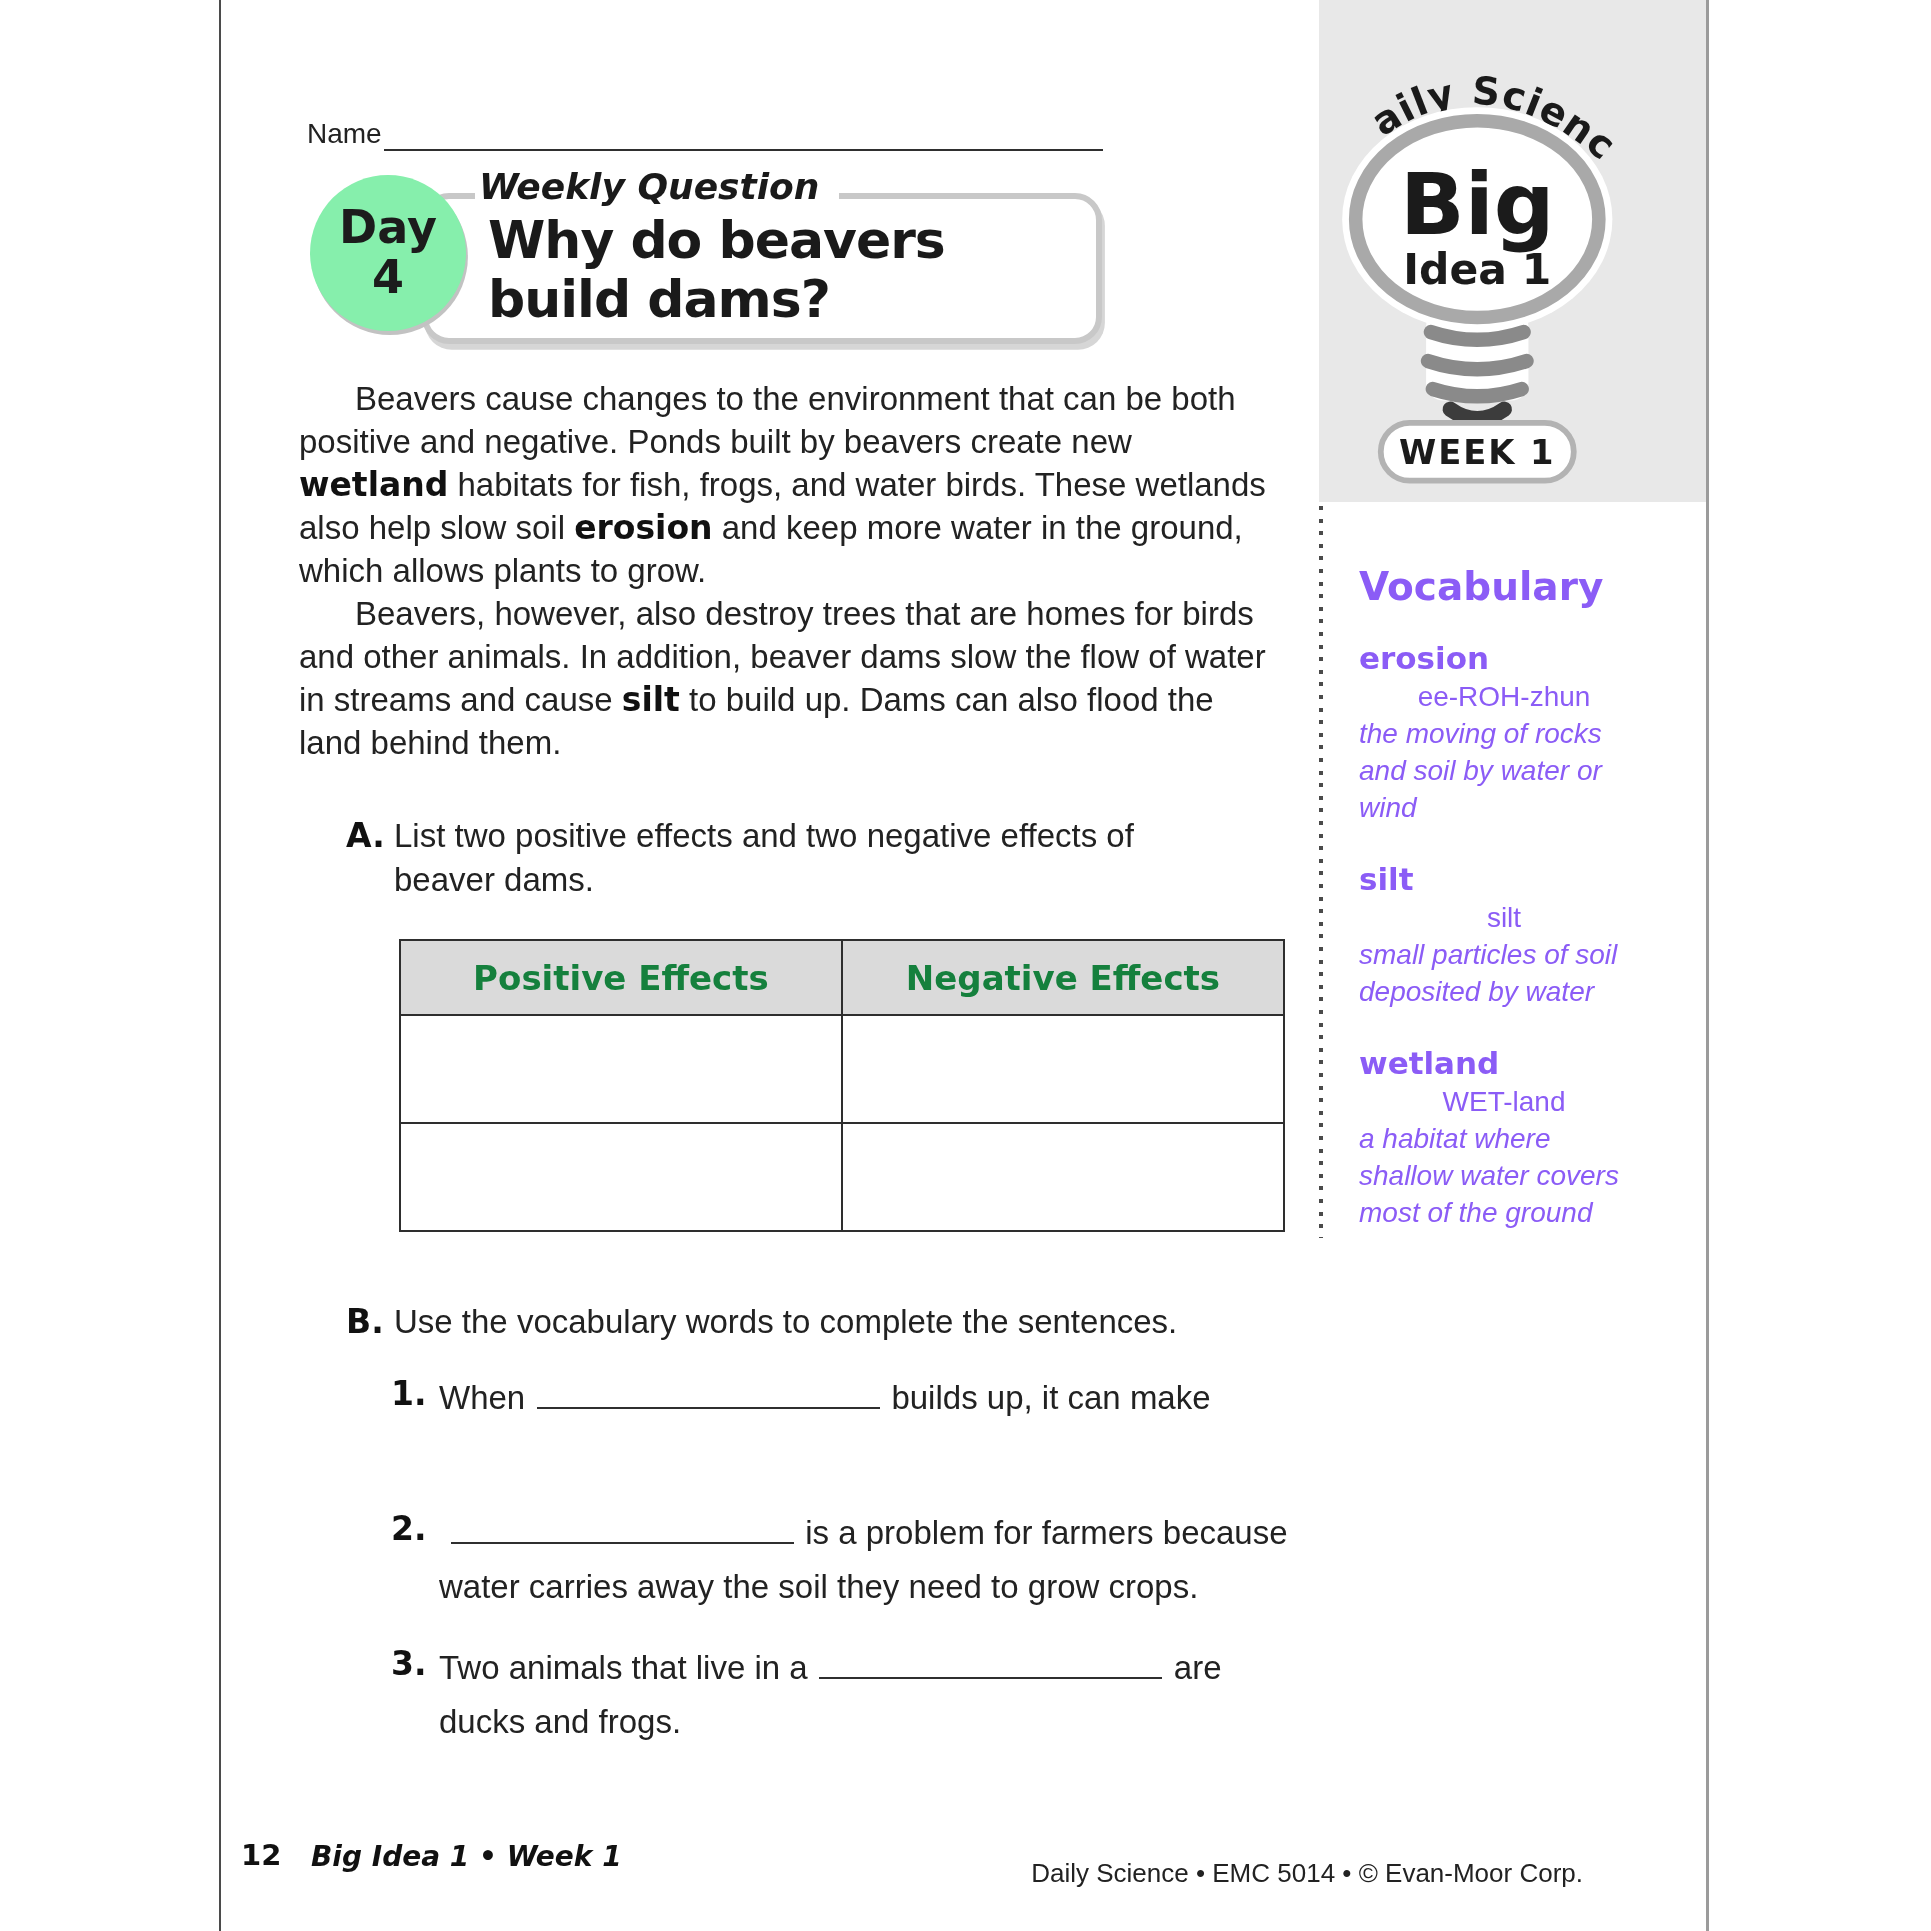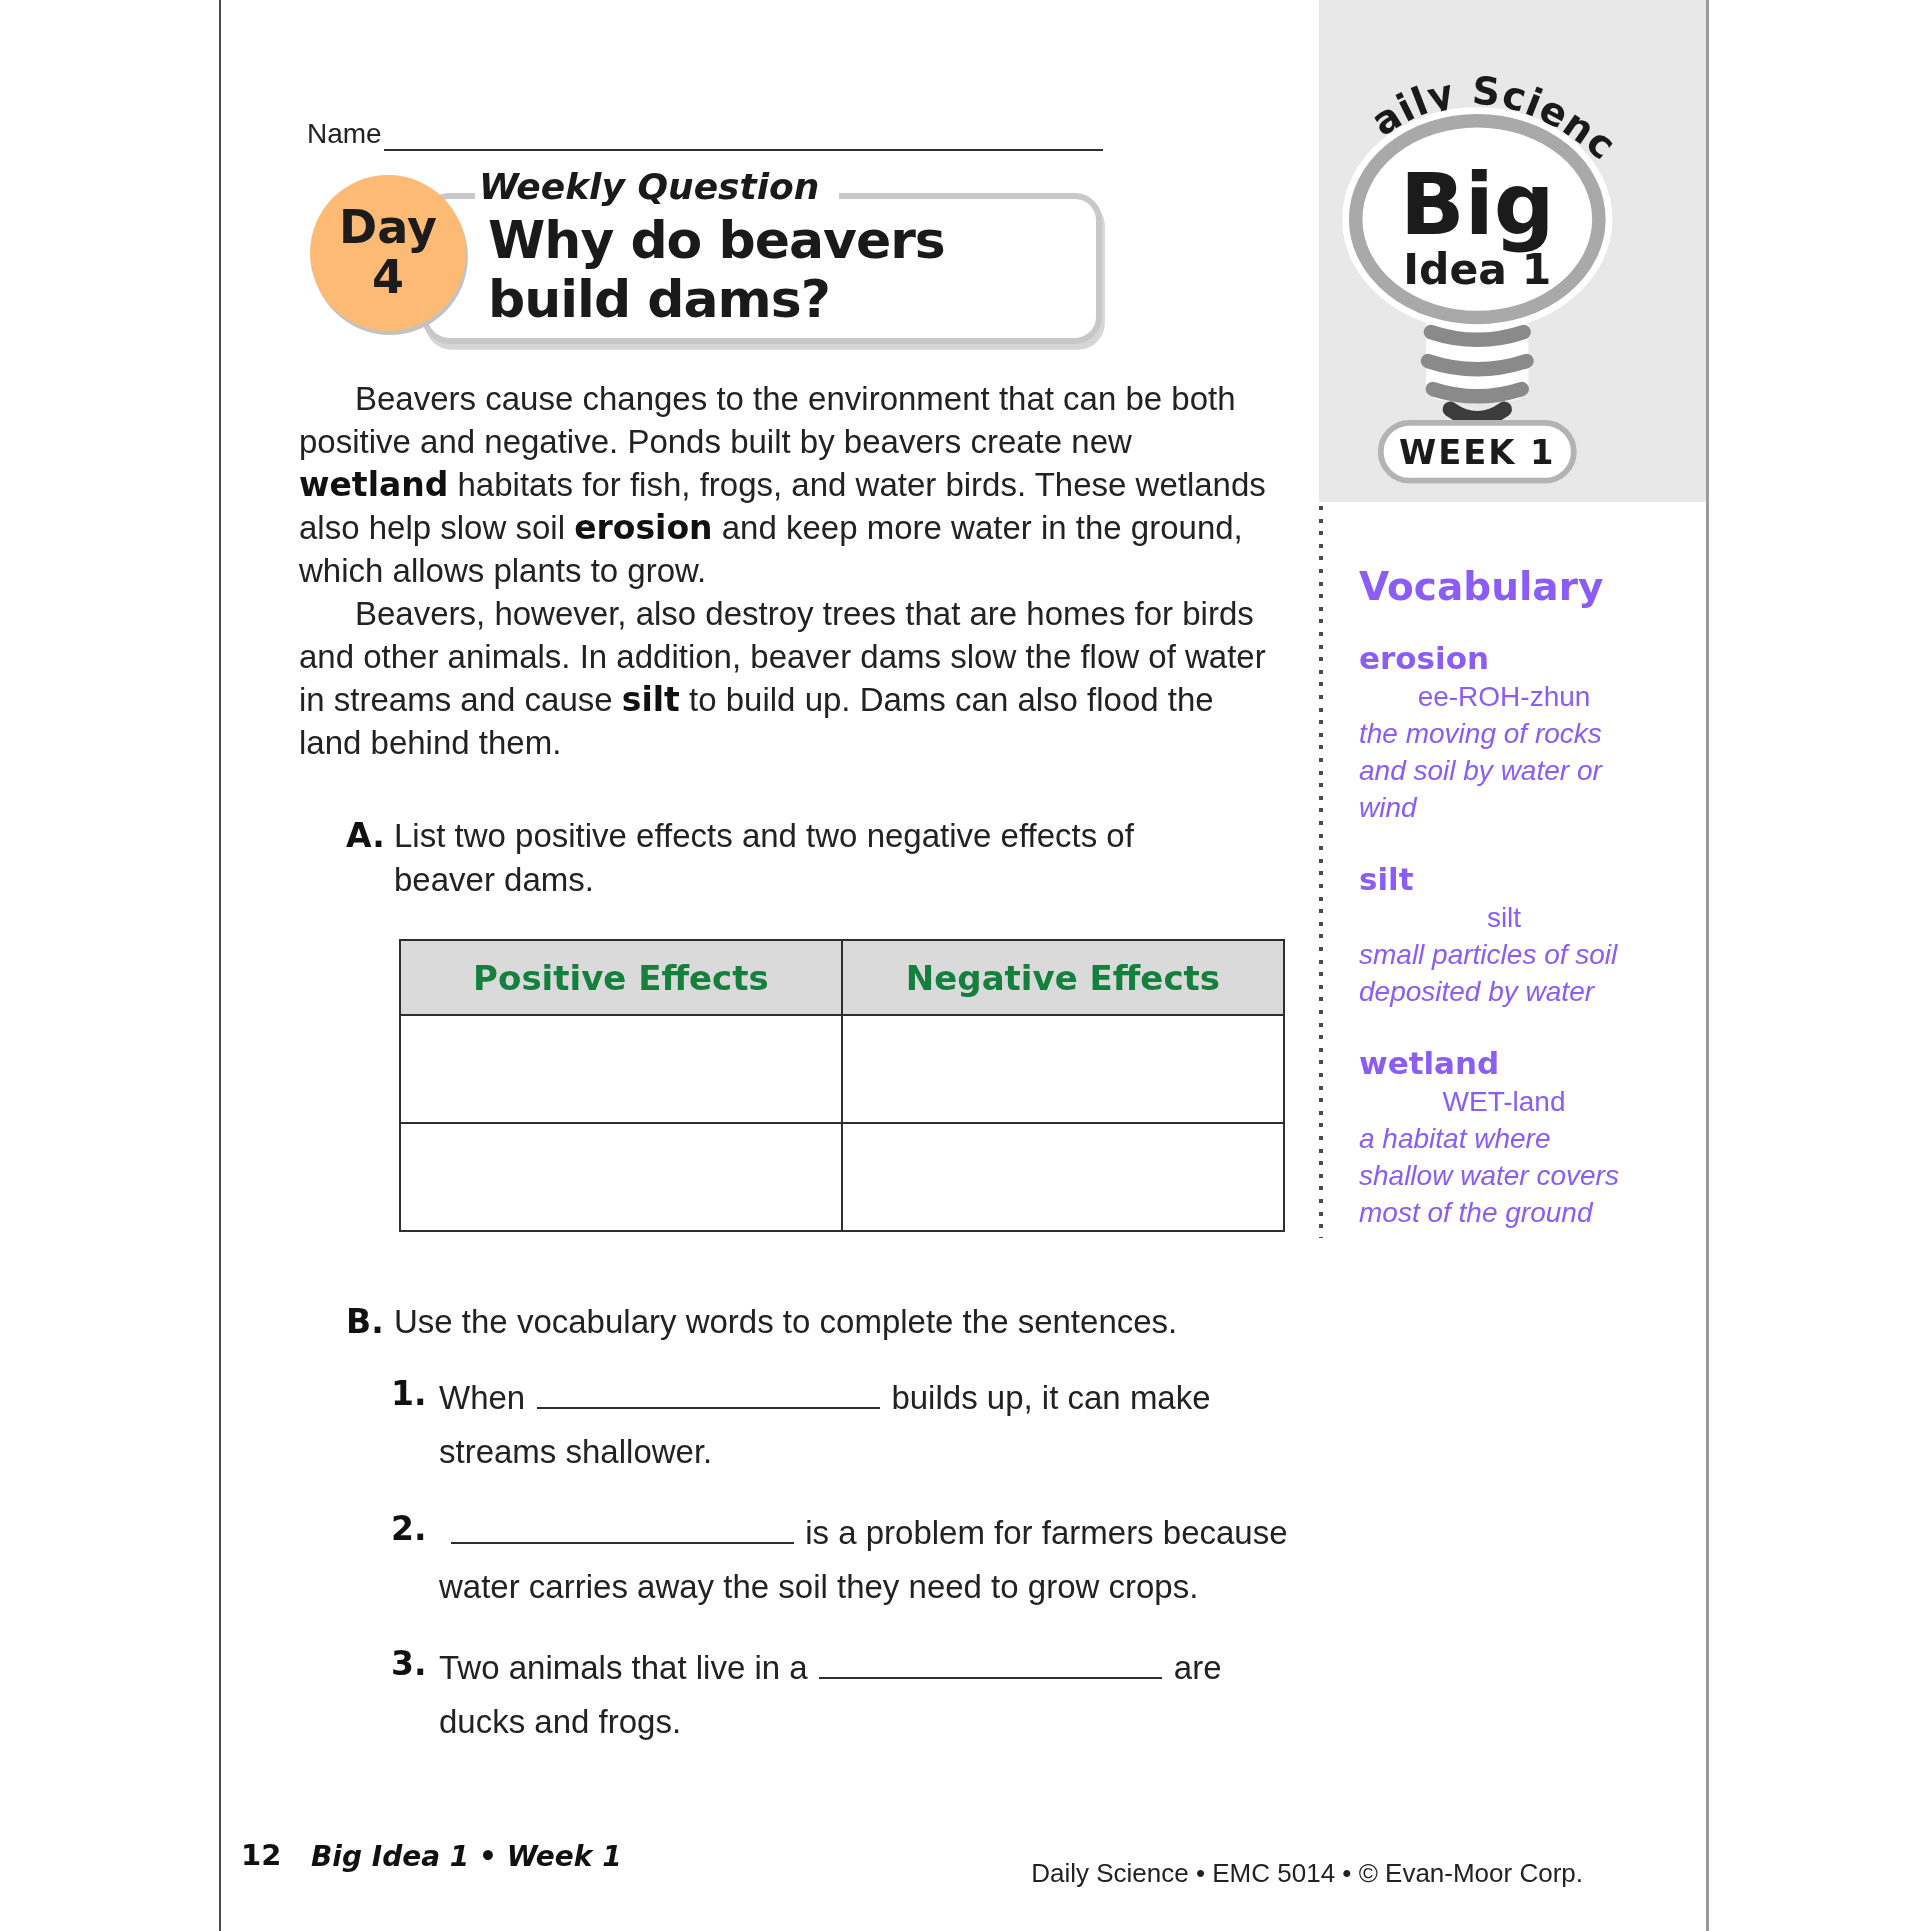--- a/index.html
+++ b/index.html
@@ -17,21 +17,21 @@
   .title-box{position:absolute;left:422px;top:193px;width:680px;height:151px;box-sizing:border-box;
              border:6.8px solid #c8c8c8;border-radius:27px;background:#fff;z-index:1;
              box-shadow:2.9px 5.8px 0 #d6d6d6;}
   .title-text{position:absolute;left:60px;top:11.6px;width:502px;
               font-family:"DejaVu Sans",sans-serif;font-weight:bold;
               font-size:52px;line-height:59px;color:#1a1a1a;letter-spacing:-1px;}
   .kicker{position:absolute;left:475px;top:166px;z-index:2;background:#fff;
           padding:0 19.3px 3.9px 3.9px;font-family:"DejaVu Sans",sans-serif;
           font-weight:bold;font-style:italic;font-size:36px;color:#1a1a1a;}
   .day-badge{position:absolute;left:310px;top:175px;width:156px;height:156px;border-radius:50%;
-             background:#fdba74;z-index:3;text-align:center;box-shadow:1.9px 3.9px 0 #c2c2c2;
+             background:#86efac;z-index:3;text-align:center;box-shadow:1.9px 3.9px 0 #c2c2c2;
              font-family:"DejaVu Sans",sans-serif;font-weight:bold;color:#1c1c1c;}
   .day-badge .day-word{font-size:46px;line-height:50px;margin-top:27px;}
   .day-badge .day-num{font-size:46px;line-height:50px;}
 
   
   .passage{position:absolute;left:299px;top:377px;width:985px;font-size:33px;line-height:43px;color:#222;}
   .passage .para{text-indent:56px;}
   .passage b{font-family:"DejaVu Sans",sans-serif;font-weight:bold;color:#111;}
 
   
@@ -123,21 +123,20 @@
 
   <div class="section sec-b">
     <span class="q-label">B.</span>
     <span class="q-text">Use the vocabulary words to complete the sentences.</span>
   </div>
 
   <div class="b-item item-1">
     <span class="b-num">1.</span>
     <div>
       <div class="b-line"><span>When</span><span class="blank"></span><span>builds up, it can make</span></div>
-      <div class="b-line">streams shallower.</div>
     </div>
   </div>
 
   <div class="b-item item-2">
     <span class="b-num">2.</span>
     <div>
       <div class="b-line"><span></span><span class="blank"></span><span>is a problem for farmers because</span></div>
       <div class="b-line">water carries away the soil they need to grow crops.</div>
     </div>
   </div>

